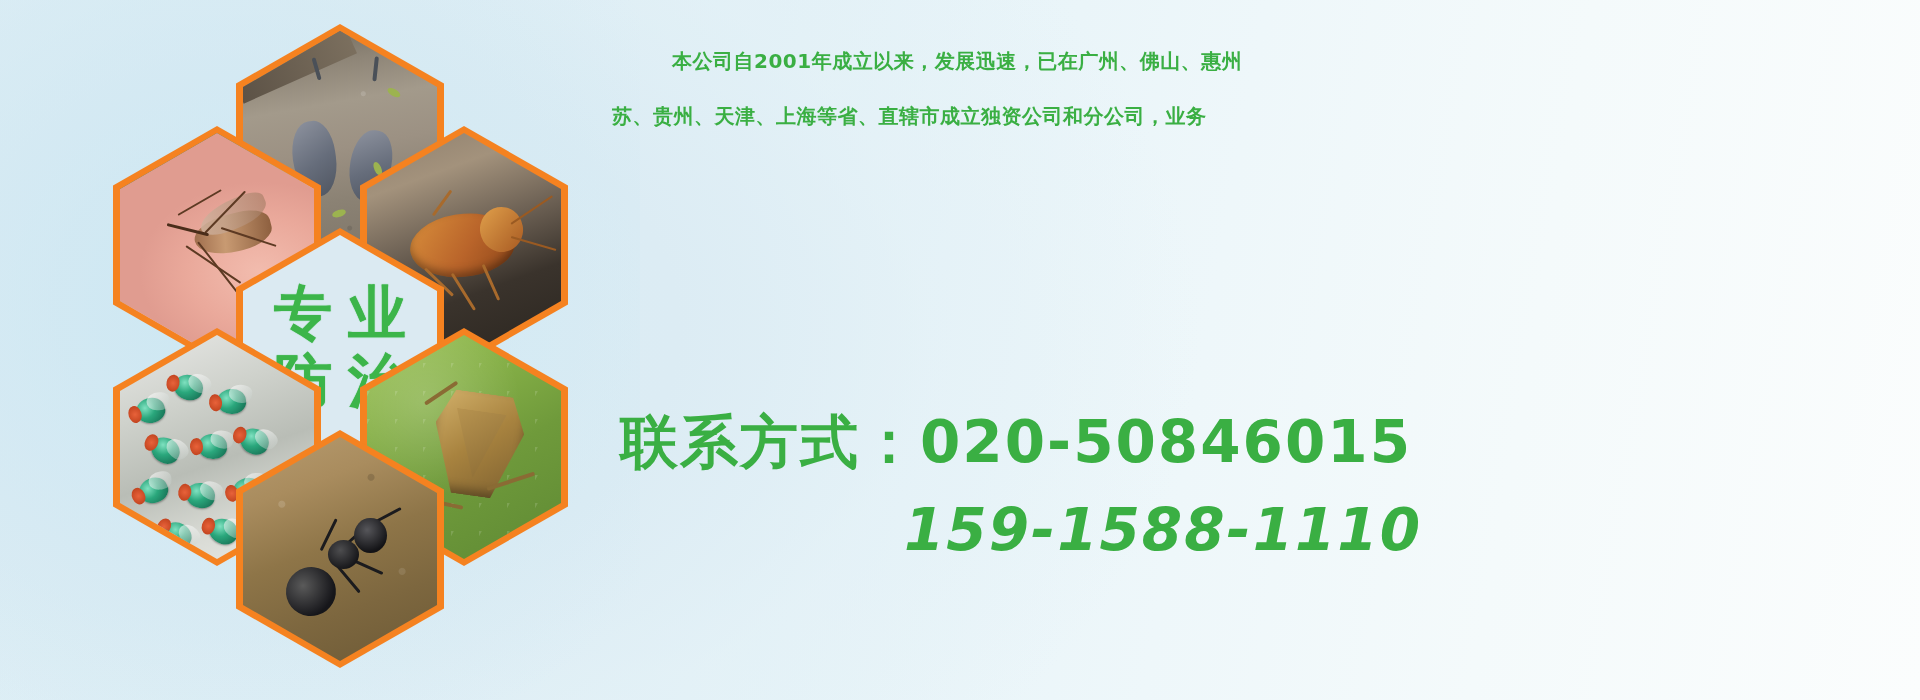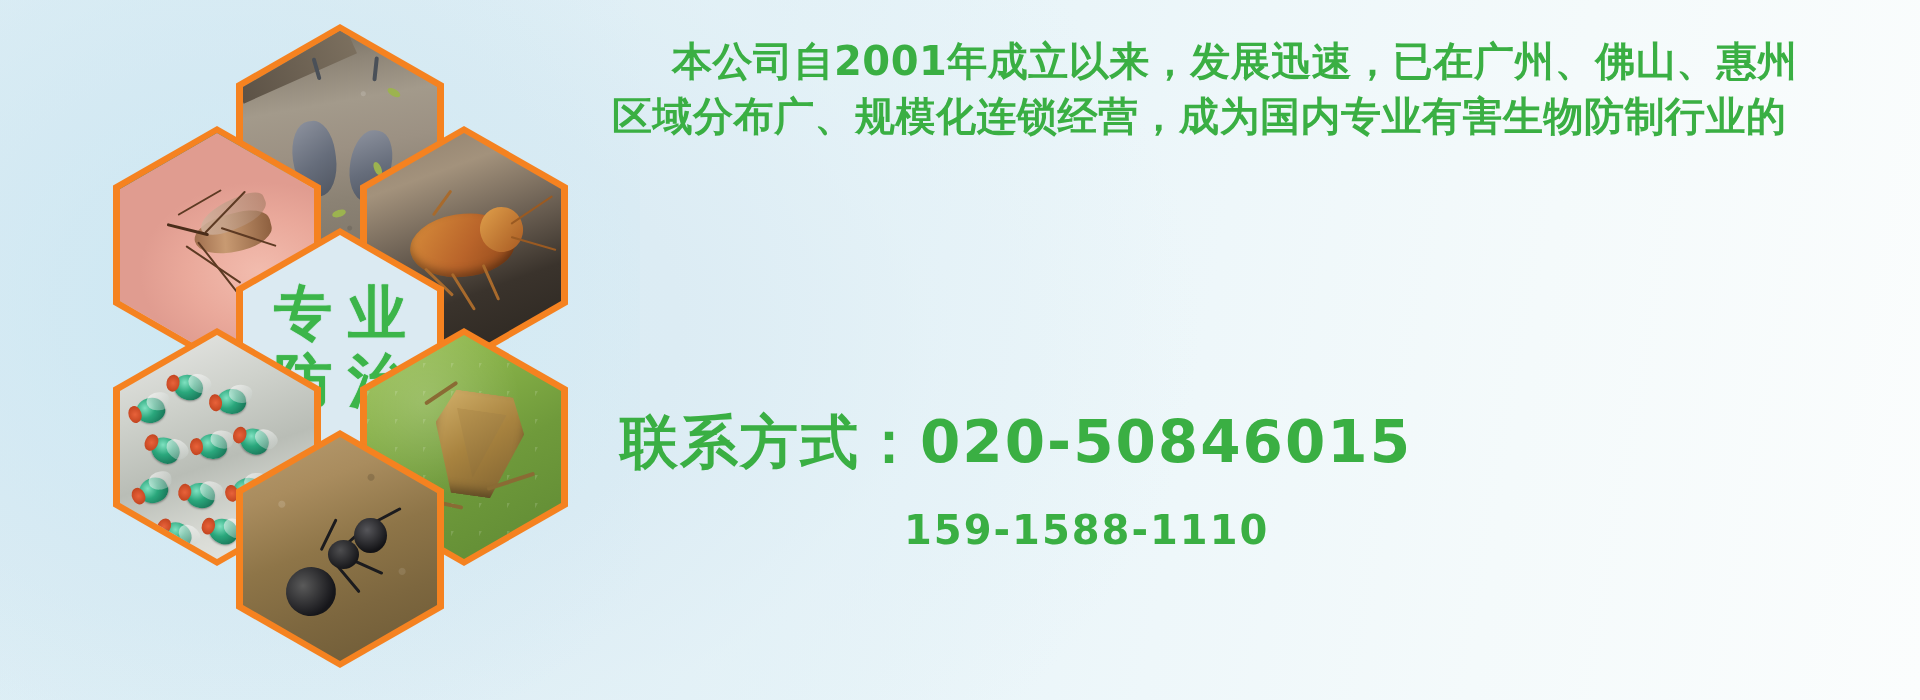--- a/index.html
+++ b/index.html
@@ -172,34 +172,34 @@
     background:linear-gradient(140deg,#b89450,#8a6a33);clip-path:polygon(0 0,100% 0,50% 100%);transform:rotate(8deg);}
   .art-bug .blg{position:absolute;background:#8a6b34;height:4px;border-radius:3px;transform-origin:left center;}
   .art-bug .b1{left:20%;top:64%;width:22%;transform:rotate(28deg);}
   .art-bug .b2{left:26%;top:72%;width:24%;transform:rotate(12deg);}
   .art-bug .b3{left:62%;top:68%;width:26%;transform:rotate(-18deg);}
   .art-bug .b4{left:30%;top:30%;width:20%;transform:rotate(-34deg);}
 
   
   .body-copy{
     position:absolute;left:612px;top:34px;width:1298px;
-    color:#3aaf43;font-weight:bold;font-size:40px;line-height:55px;
+    color:#3aaf43;font-weight:bold;font-size:20px;line-height:55px;
     font-family:"DejaVu Sans","Liberation Sans",sans-serif;
     letter-spacing:.5px;
   }
   .body-copy p{margin:0;}
   .body-copy p.first{text-indent:60px;}
 
   .contact{
     position:absolute;left:620px;top:398px;width:1300px;
     color:#3aaf43;font-weight:bold;
     font-family:"DejaVu Sans","Liberation Sans",sans-serif;
   }
   .contact .row1{font-size:58px;line-height:88px;letter-spacing:2px;white-space:nowrap;}
-  .contact .row2{font-size:40px;line-height:88px;letter-spacing:2px;padding-left:284px;white-space:nowrap;}
+  .contact .row2{font-size:58px;line-height:88px;letter-spacing:2px;padding-left:284px;white-space:nowrap;font-style:italic;}
 </style>
 </head>
 <body>
 
 <div id="banner">
 
   <div class="hex-cluster">
 
     <div class="hex" style="--w:208px;--h:238px;left:148px;top:16px;">
       <div class="inner">
@@ -338,21 +338,21 @@
             <div class="thorax"></div>
             <div class="headb"></div>
         </div>
       </div>
     </div>
 
   </div>
 
   <div class="body-copy">
     <p class="first">本公司自2001年成立以来，发展迅速，已在广州、佛山、惠州</p>
-    <p>区域分布广、规模化连锁经营，成为国内专业有害生物防制行业的</p>
+    <p>苏、贵州、天津、上海等省、直辖市成立独资公司和分公司，业务</p>
   </div>
 
   <div class="contact">
     <div class="row1">联系方式：020-50846015</div>
     <div class="row2">159-1588-1110</div>
   </div>
 
 </div>
 
 </body></html>

